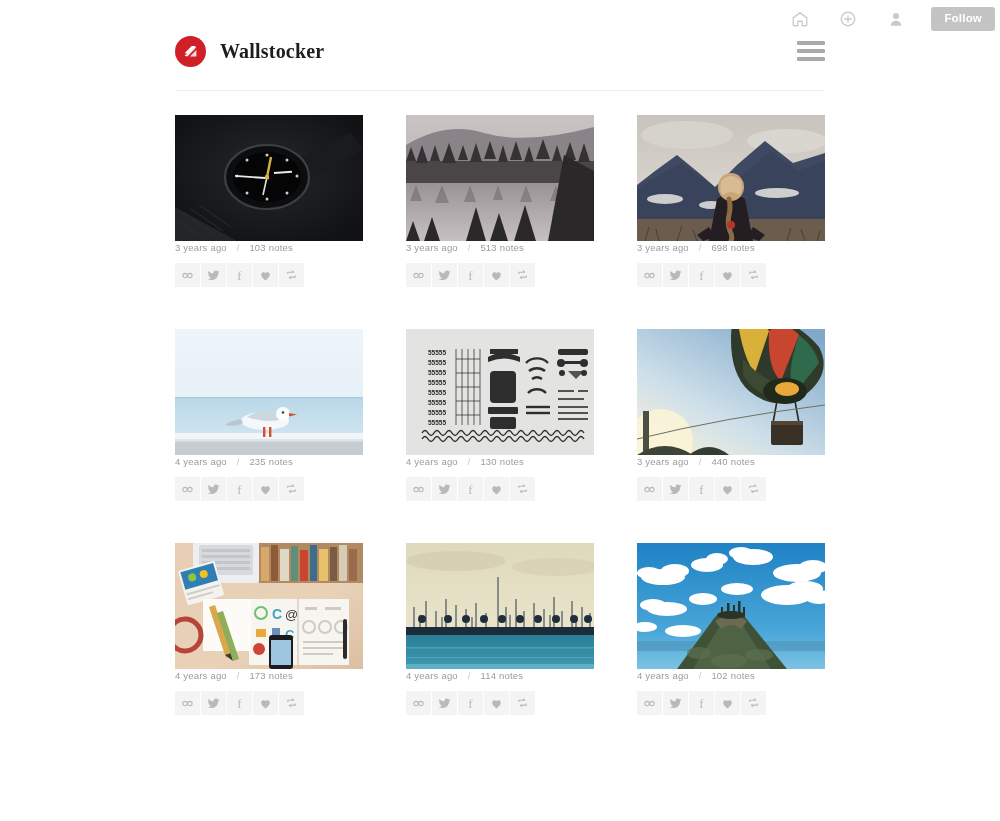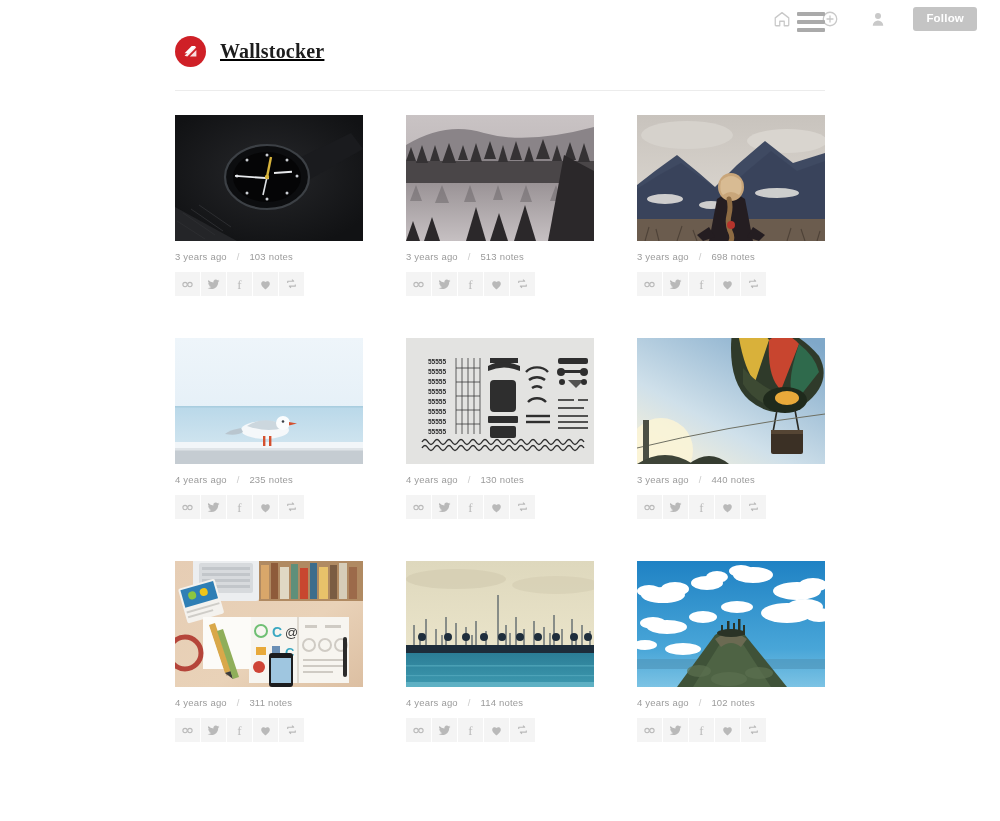--- a/index.html
+++ b/index.html
@@ -13,21 +13,21 @@
   }
 
   
   .topbar {
     position: absolute;
     top: 0; left: 0; right: 0;
     height: 38px;
     display: flex;
     align-items: center;
     justify-content: flex-end;
-    padding-right: 23px;
+    padding-right: 5px;
     gap: 22px;
   }
   .tb-icon {
     width: 26px; height: 26px;
     display: flex; align-items: center; justify-content: center;
     cursor: pointer;
   }
   .tb-icon svg { display: block; }
   .follow-btn {
     background: #c4c4c4;
@@ -48,23 +48,23 @@
     position: absolute;
     left: 175px;
     top: 0;
     width: 650px;
   }
 
   
   .masthead {
     height: 90px;
     display: flex;
+    align-items: center;
     justify-content: space-between;
     padding-top: 12px;
-    text-decoration: underline;
   }
   .brand { display: flex; align-items: center; gap: 14px; }
   .logo-circle {
     width: 31px; height: 31px;
     border-radius: 50%;
     background: #cf2027;
     display: flex; align-items: center; justify-content: center;
     flex: none;
   }
   .site-title {
@@ -105,21 +105,21 @@
     height: 126px;
     overflow: hidden;
     position: relative;
     background: #dedede;
     cursor: pointer;
     display: block;
   }
   .thumb svg { display: block; width: 188px; height: 126px; }
 
   .meta {
-    margin-top: 10px;
+    margin-top: 1px;
     font-size: 9.5px;
     color: #9b9b9b;
     letter-spacing: .2px;
     white-space: nowrap;
   }
   .meta .sep { margin: 0 7px; color: #c9c9c9; }
 
   .actions {
     margin-top: 10px;
     display: flex;
@@ -718,21 +718,21 @@
           </g>
           <path d="M34 64 L40 62 L56 110 L50 112 Z" fill="#d9a84a"></path>
           <path d="M50 112 L56 110 L58 118 Z" fill="#3a3a3a"></path>
           <path d="M42 70 L48 68 L64 116 L58 118 Z" fill="#8fae5a"></path>
           <circle cx="10" cy="92" r="16" fill="none" stroke="#b5453a" stroke-width="5"></circle>
         </svg>
       </a>
       <div class="meta">
         <span>4 years ago</span>
         <span class="sep">/</span>
-        <span>311 notes</span>
+        <span>173 notes</span>
       </div>
       <div class="actions">
         <span class="act">
           <svg width="13" height="13" viewBox="0 0 24 24" fill="none" stroke="#b9b9b9" stroke-width="2" aria-hidden="true">
               <circle cx="7.5" cy="12" r="4"></circle>
               <circle cx="16.5" cy="12" r="4"></circle>
             </svg>
         </span>
         <span class="act">
           <svg width="13" height="13" viewBox="0 0 24 24" fill="#b9b9b9" aria-hidden="true">

